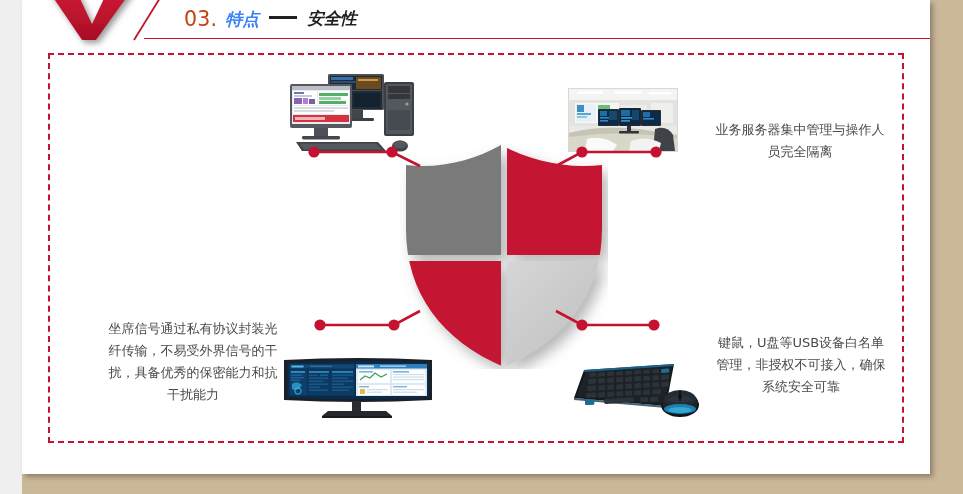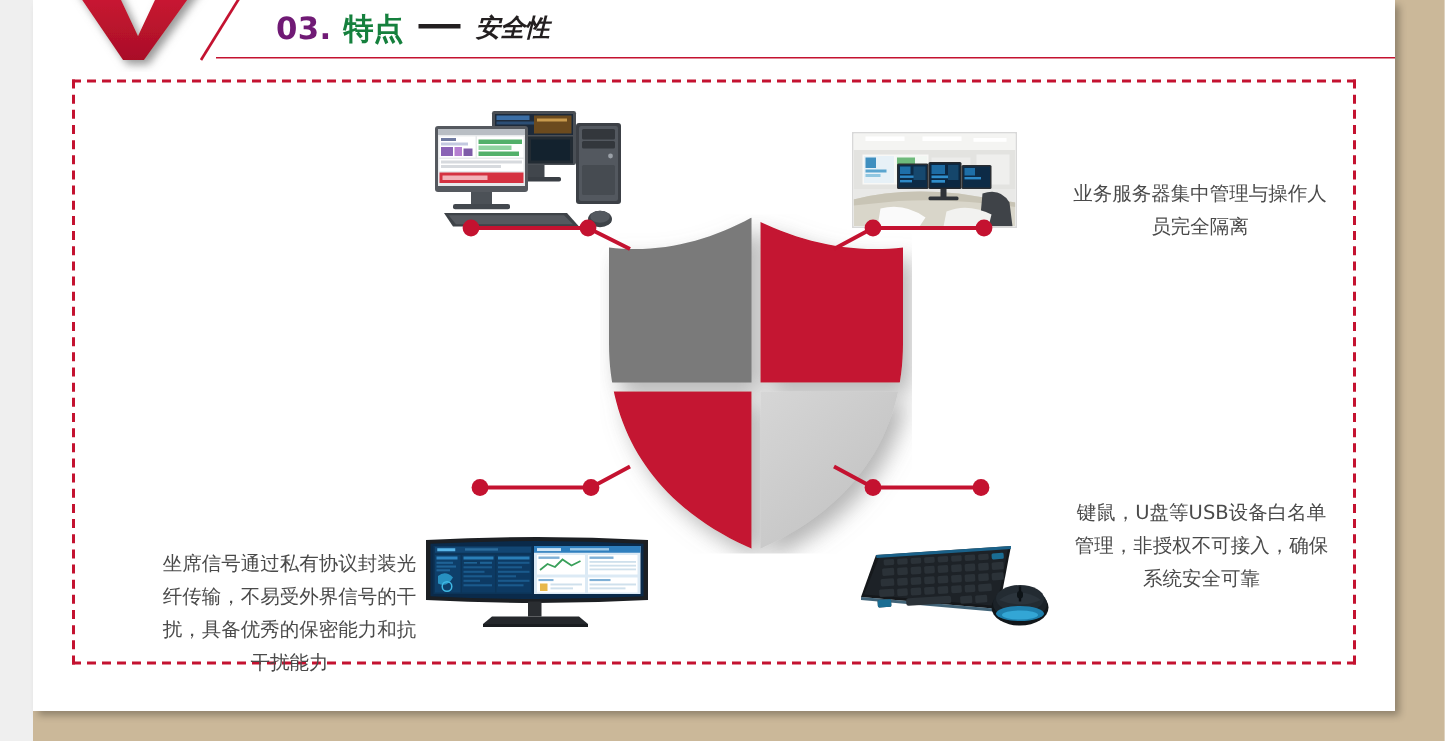--- a/index.html
+++ b/index.html
@@ -40,25 +40,25 @@
   }
   #header-slash{
     position:absolute;left:108px;top:-2px;width:40px;height:44px;
   }
   #title-block{
     position:absolute;left:162px;top:2px;height:34px;
     display:flex;align-items:center;gap:8px;
     white-space:nowrap;
   }
   #title-num{
-    font-size:20.5px;font-weight:bold;color:#701a75;
+    font-size:20.5px;font-weight:normal;color:#c2410c;
     letter-spacing:.2px;
   }
   #title-main{
-    font-size:20px;font-weight:bold;color:#15803d;
+    font-size:17px;font-weight:bold;color:#3b82f6;font-style:italic;
   }
   #title-dash{
     display:inline-block;width:28px;height:0;
     border-top:3px solid #231f20;
     margin:0 2px 4px 2px;
   }
   #title-sub{
     font-size:16.5px;font-weight:bold;color:#231f20;font-style:italic;
   }
 
@@ -71,21 +71,21 @@
 
   
   .caption{
     position:absolute;
     font-size:13px;line-height:22px;color:#4a4a4a;
     text-align:center;
     font-family:"DejaVu Sans","Liberation Sans",sans-serif;
   }
   #cap-tl{ left:84px;  top:100px; width:176px; }
   #cap-tr{ left:690px; top:96px;  width:176px;margin-top:23px; }
-  #cap-bl{ left:82px;  top:318px; width:178px;margin-top:48px; }
+  #cap-bl{ left:82px;  top:318px; width:178px; }
   #cap-br{ left:690px; top:332px; width:178px; }
 
   
   .photo{position:absolute;overflow:hidden;}
 
   #photo-workstation{ left:258px; top:72px;  width:148px; height:84px; }
   #photo-controlroom{ left:546px; top:88px;  width:108px; height:62px;
      border:1px solid #d8d8d8;}
   #photo-ultrawide{   left:258px; top:358px; width:156px; height:62px; }
   #photo-keyboard{    left:548px; top:358px; width:136px; height:66px; }

